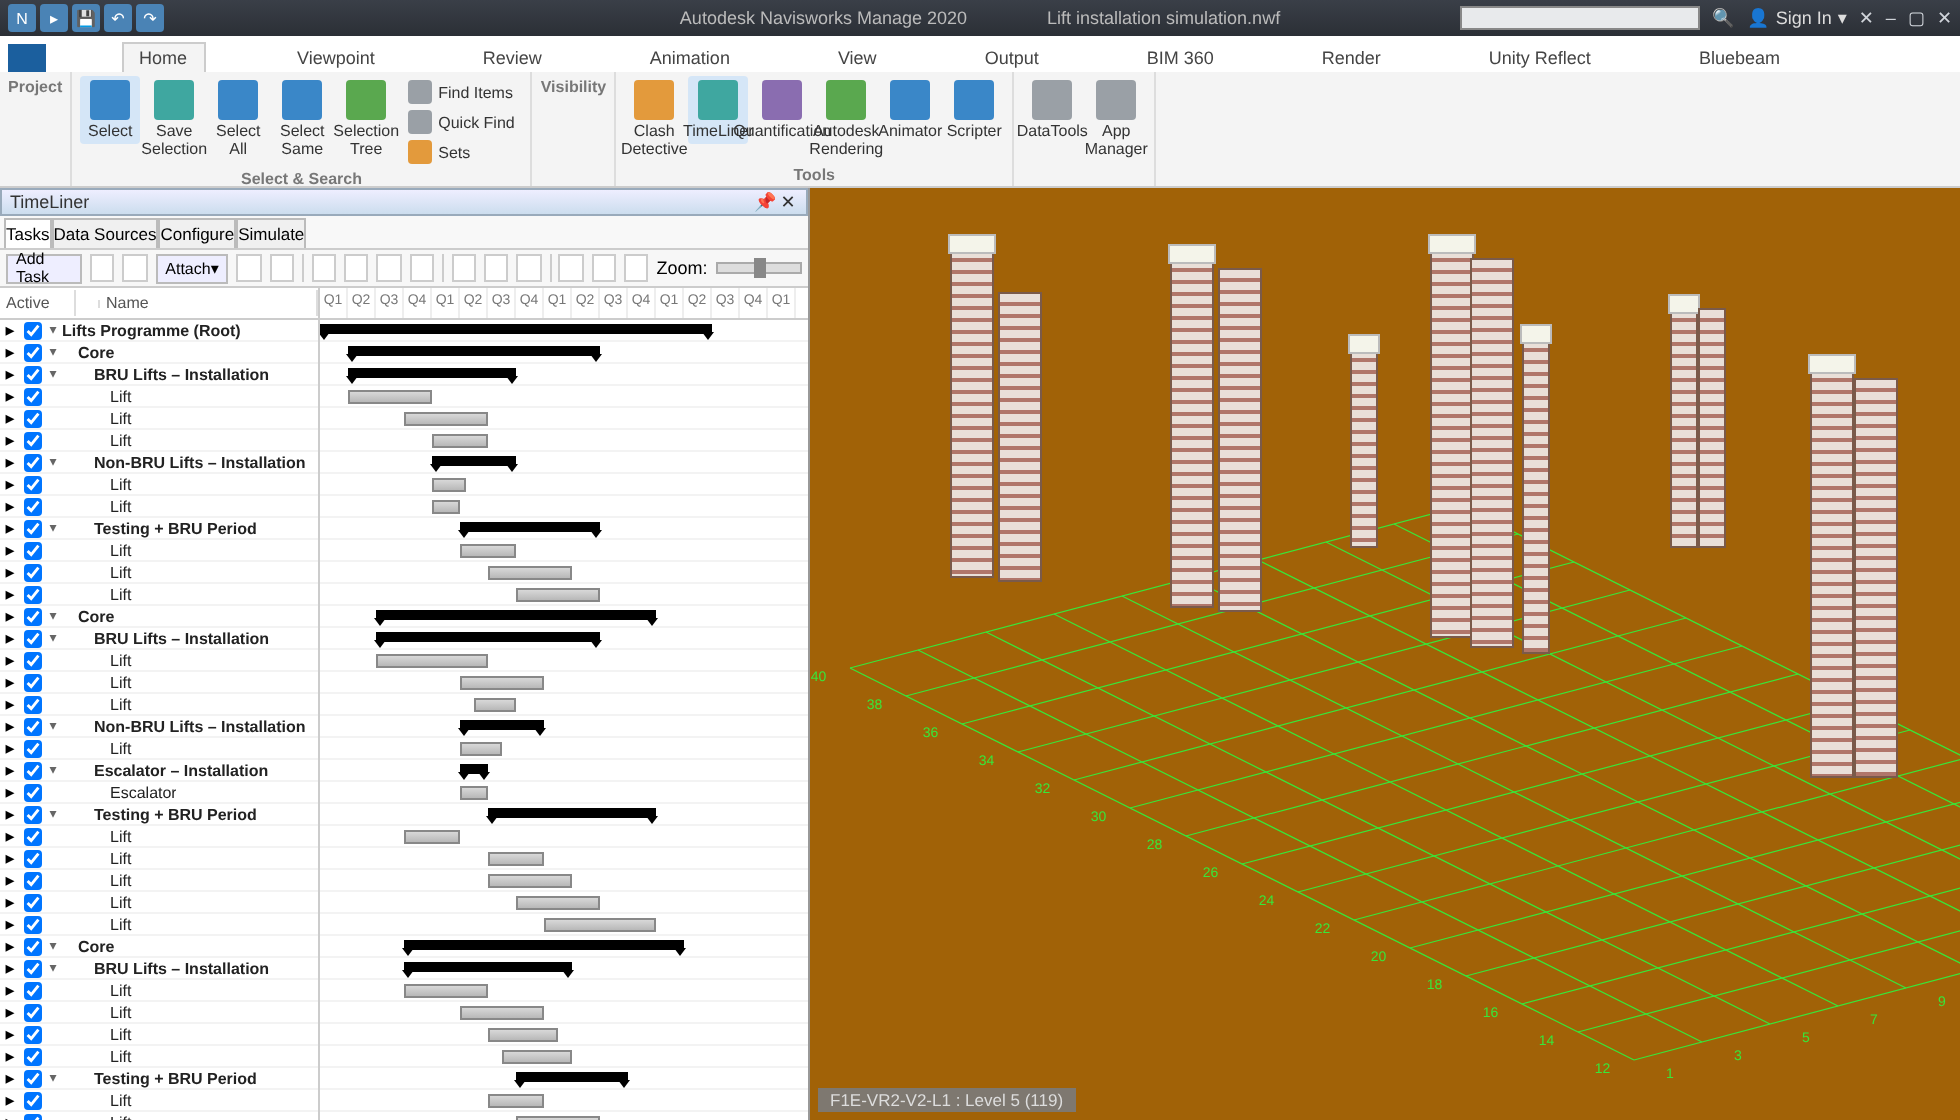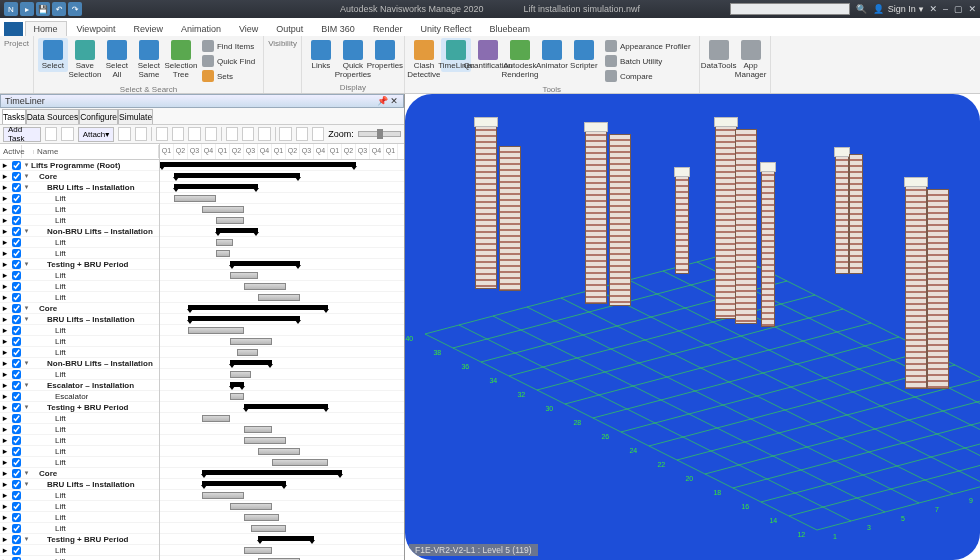--- a/index.html
+++ b/index.html
@@ -6,28 +6,28 @@
   html, body { width: 980px; height: 560px; overflow: hidden; font-family: "Segoe UI", Tahoma, sans-serif; font-size: 9px; background:#fff; }
   .title-bar { height: 18px; background: linear-gradient(#3a3f48,#2b2f36); color:#d0d4da; display:flex; align-items:center; padding:0 4px; position:relative;}
   .title-icons { display:flex; gap:2px; }
   .title-icons span{ width:14px;height:14px;background:#4a83b5;border-radius:2px;display:flex;align-items:center;justify-content:center;color:#fff;font-size:8px;}
   .title-center { position:absolute; left:50%; transform:translateX(-50%); display:flex; gap:40px; color:#bbb;}
   .title-right { margin-left:auto; display:flex; align-items:center; gap:6px;}
   .searchbox { width:120px; height:12px; background:#e8eaec; border:1px solid #888;}
   .signin { display:flex; align-items:center; gap:3px; color:#ddd;}
 
   .ribbon-tabs { height: 18px; background:#fff; display:flex; align-items:flex-end; padding-left:4px; gap:2px;}
-  .ribbon-tabs .tab { padding:2px 8px; color:#444; cursor:pointer;}
+  .ribbon-tabs .tab { padding:2px 8px; color:#444; cursor:pointer;margin-left:36px;}
   .ribbon-tabs .tab.active { background:#f4f4f4; border:1px solid #ccc; border-bottom:none;}
   .file-tab { background:#1b5f9e; color:#fff; padding:2px 8px;}
 
   .ribbon { height: 58px; background:#f4f4f4; border-bottom:1px solid #ccc; display:flex; }
   .rgroup { border-right:1px solid #ddd; display:flex; flex-direction:column; padding:2px 4px 1px 4px;}
   .rgroup .btns { display:flex; gap:2px; flex:1; align-items:flex-start;}
-  .rgroup .label { text-align:center; color:#777; font-size:8px; padding-top:1px;}
+  .rgroup .label { text-align:center; color:#777; font-size:8px; padding-top:1px;font-weight:bold;}
   .bigbtn { width:30px; display:flex; flex-direction:column; align-items:center; gap:1px; padding:2px 2px; cursor:pointer; border-radius:2px;}
   .bigbtn .ico{ width:20px; height:20px; border-radius:2px;}
   .bigbtn .txt{ font-size:8px; color:#333; text-align:center; line-height:9px;}
   .smallrow { display:flex; flex-direction:column; gap:1px; padding:1px 2px;}
   .smallbtn { display:flex; align-items:center; gap:3px; cursor:pointer; padding:1px 2px;}
   .smallbtn .sico{ width:12px;height:12px;border-radius:2px;}
   .smallbtn .stxt{font-size:8px;color:#333;}
 
   .workspace { position:absolute; top:94px; left:0; right:0; bottom:0; display:flex; }
 
@@ -63,21 +63,21 @@
   .gantt-hdr{ height:16px; border-bottom:1px solid #ccc; display:flex;}
   .gantt-hdr .gc{ flex:0 0 14px; border-right:1px solid #eee; font-size:7px; color:#777; text-align:center; padding-top:3px;}
   .gantt-rows{ flex:1; overflow:auto; position:relative;}
   .grow{ height:11px; border-bottom:1px solid #f3f3f3; position:relative;}
   .gbar{ position:absolute; top:2px; height:7px; background:linear-gradient(#d8d8d8,#b8b8b8); border:1px solid #888;}
   .gsum{ position:absolute; top:2px; height:5px; background:#000;}
   .gsum::before,.gsum::after{ content:""; position:absolute; top:4px; width:0;height:0; border-left:3px solid transparent;border-right:3px solid transparent;border-top:4px solid #000;}
   .gsum::before{left:-1px;} .gsum::after{right:-1px;}
 
   
-  .viewport { flex:1; background:#1d4ed8; position:relative; overflow:hidden;border-radius:27px;}
+  .viewport { flex:1; background:#a16207; position:relative; overflow:hidden;}
   .vp-status{ position:absolute; left:4px; bottom:4px; background:rgba(120,125,130,.85); color:#ddd; padding:1px 6px; font-size:8.5px;}
   .grid3d{ position:absolute; inset:0;}
   .grid3d line{ stroke:#39e639; stroke-width:0.6;}
   .grid3d text{ fill:#39e639; font-size:7px;}
   .tower{ position:absolute; width:22px; background:repeating-linear-gradient(#e9dfd8 0 4px,#b0766a 4px 6px); border:1px solid #7a5a4a;}
   .tower.cap::before{ content:""; position:absolute; top:-8px; left:-2px; right:-2px; height:8px; background:#f4f4ea; border:1px solid #bbb;}
   .tower.small{ width:14px;}
 
   
   .c-blue{background:#3a87c8;} .c-orange{background:#e39a3c;} .c-green{background:#5aa84f;} .c-purple{background:#8a6db0;}
@@ -170,37 +170,20 @@
         </div>
       </div>
       <div class="label">Select &amp; Search</div>
     </div>
     <div class="rgroup">
       <div class="label">Visibility</div>
     </div>
     <div class="rgroup">
       <div class="btns">
         <div class="bigbtn">
-          <div class="ico c-blue"></div>
-          <div class="txt">Links</div>
-        </div>
-        <div class="bigbtn">
-          <div class="ico c-blue"></div>
-          <div class="txt">Quick Properties</div>
-        </div>
-        <div class="bigbtn">
-          <div class="ico c-blue"></div>
-          <div class="txt">Properties</div>
-        </div>
-      </div>
-      <div class="label">Display</div>
-    </div>
-    <div class="rgroup">
-      <div class="btns">
-        <div class="bigbtn">
           <div class="ico c-orange"></div>
           <div class="txt">Clash Detective</div>
         </div>
         <div class="bigbtn" style="background: rgb(213, 230, 247);">
           <div class="ico c-teal"></div>
           <div class="txt">TimeLiner</div>
         </div>
         <div class="bigbtn">
           <div class="ico c-purple"></div>
           <div class="txt">Quantification</div>
@@ -209,34 +192,20 @@
           <div class="ico c-green"></div>
           <div class="txt">Autodesk Rendering</div>
         </div>
         <div class="bigbtn">
           <div class="ico c-blue"></div>
           <div class="txt">Animator</div>
         </div>
         <div class="bigbtn">
           <div class="ico c-blue"></div>
           <div class="txt">Scripter</div>
-        </div>
-        <div class="smallrow">
-          <div class="smallbtn">
-            <div class="sico c-gray"></div>
-            <span class="stxt">Appearance Profiler</span>
-          </div>
-          <div class="smallbtn">
-            <div class="sico c-gray"></div>
-            <span class="stxt">Batch Utility</span>
-          </div>
-          <div class="smallbtn">
-            <div class="sico c-gray"></div>
-            <span class="stxt">Compare</span>
-          </div>
         </div>
       </div>
       <div class="label">Tools</div>
     </div>
     <div class="rgroup">
       <div class="btns">
         <div class="bigbtn">
           <div class="ico c-gray"></div>
           <div class="txt">DataTools</div>
         </div>
@@ -288,21 +257,21 @@
       <div class="ibtn"></div>
       <div class="ibtn"></div>
       <span>Zoom:</span>
       <div class="zoom-track">
           <div class="zoom-thumb"></div>
         </div>
     </div>
     <div class="tl-body">
       <div class="tl-tree">
         <div class="tl-tree-hdr">
-          <div class="c" style="width:22px">Active</div>
+          <div class="c" style="width:38px">Active</div>
           <div class="c" style="width:12px"></div>
           <div class="c" style="flex:1">Name</div>
         </div>
         <div class="tl-rows">
             <div class="task-row summary">
               <div class="sel">▸</div>
               <div class="chk">
                 <input type="checkbox" checked="" style="">
               </div>
               <div class="exp">▾</div>

